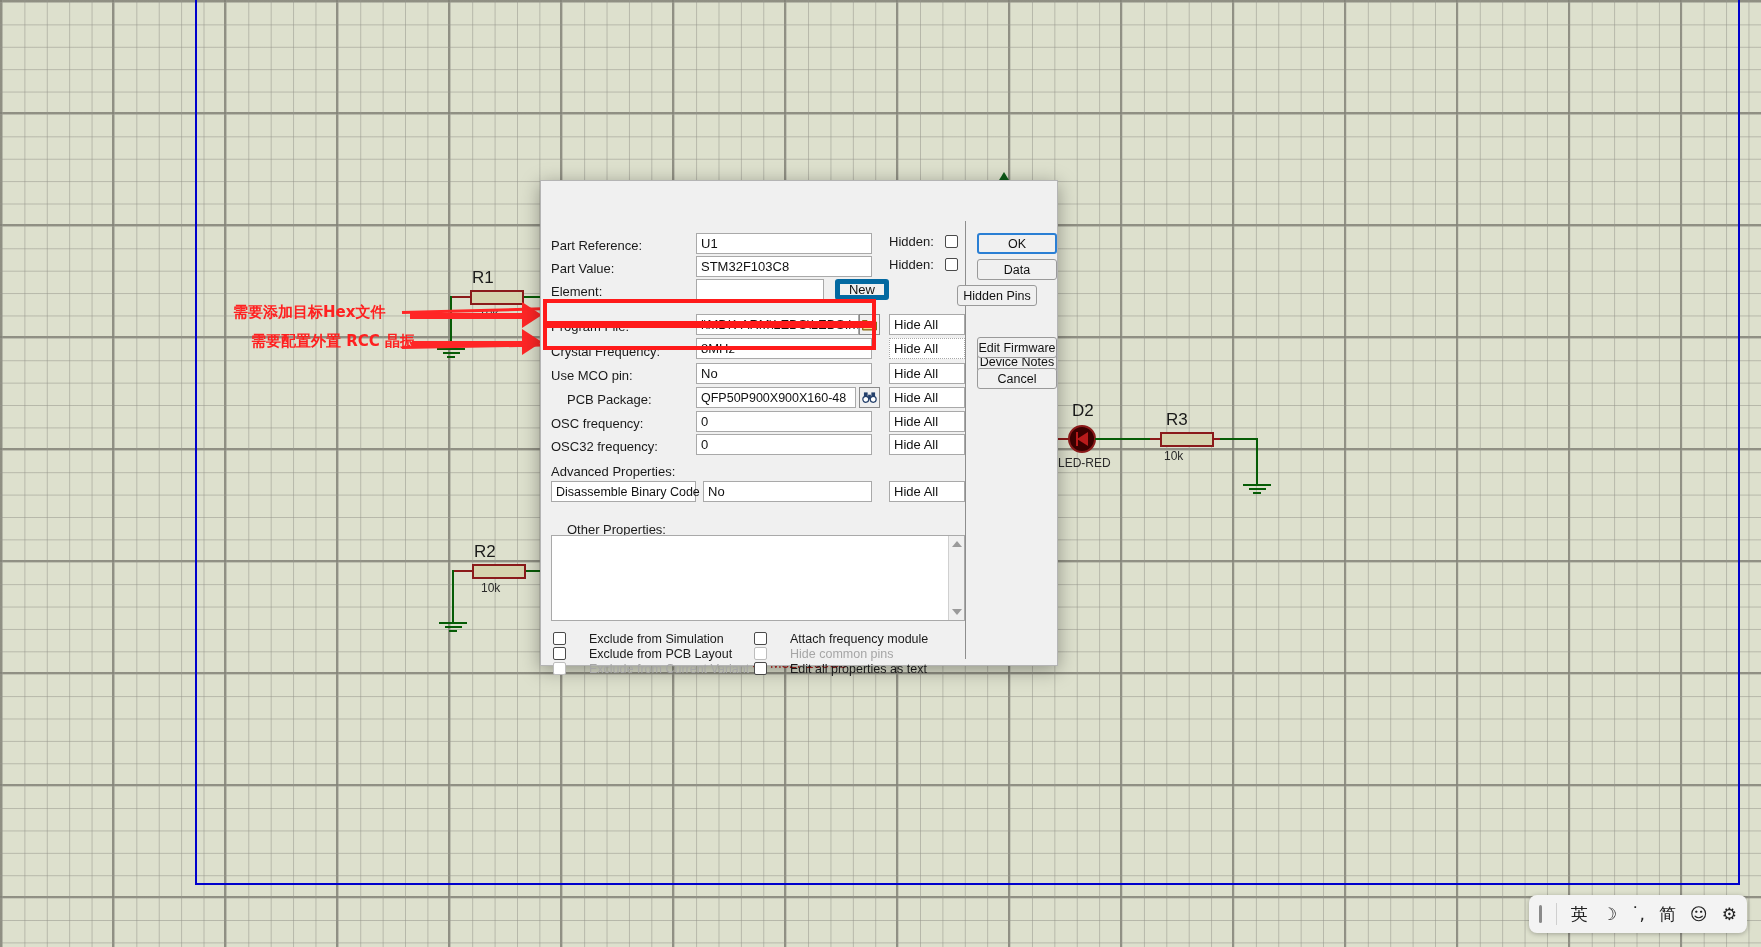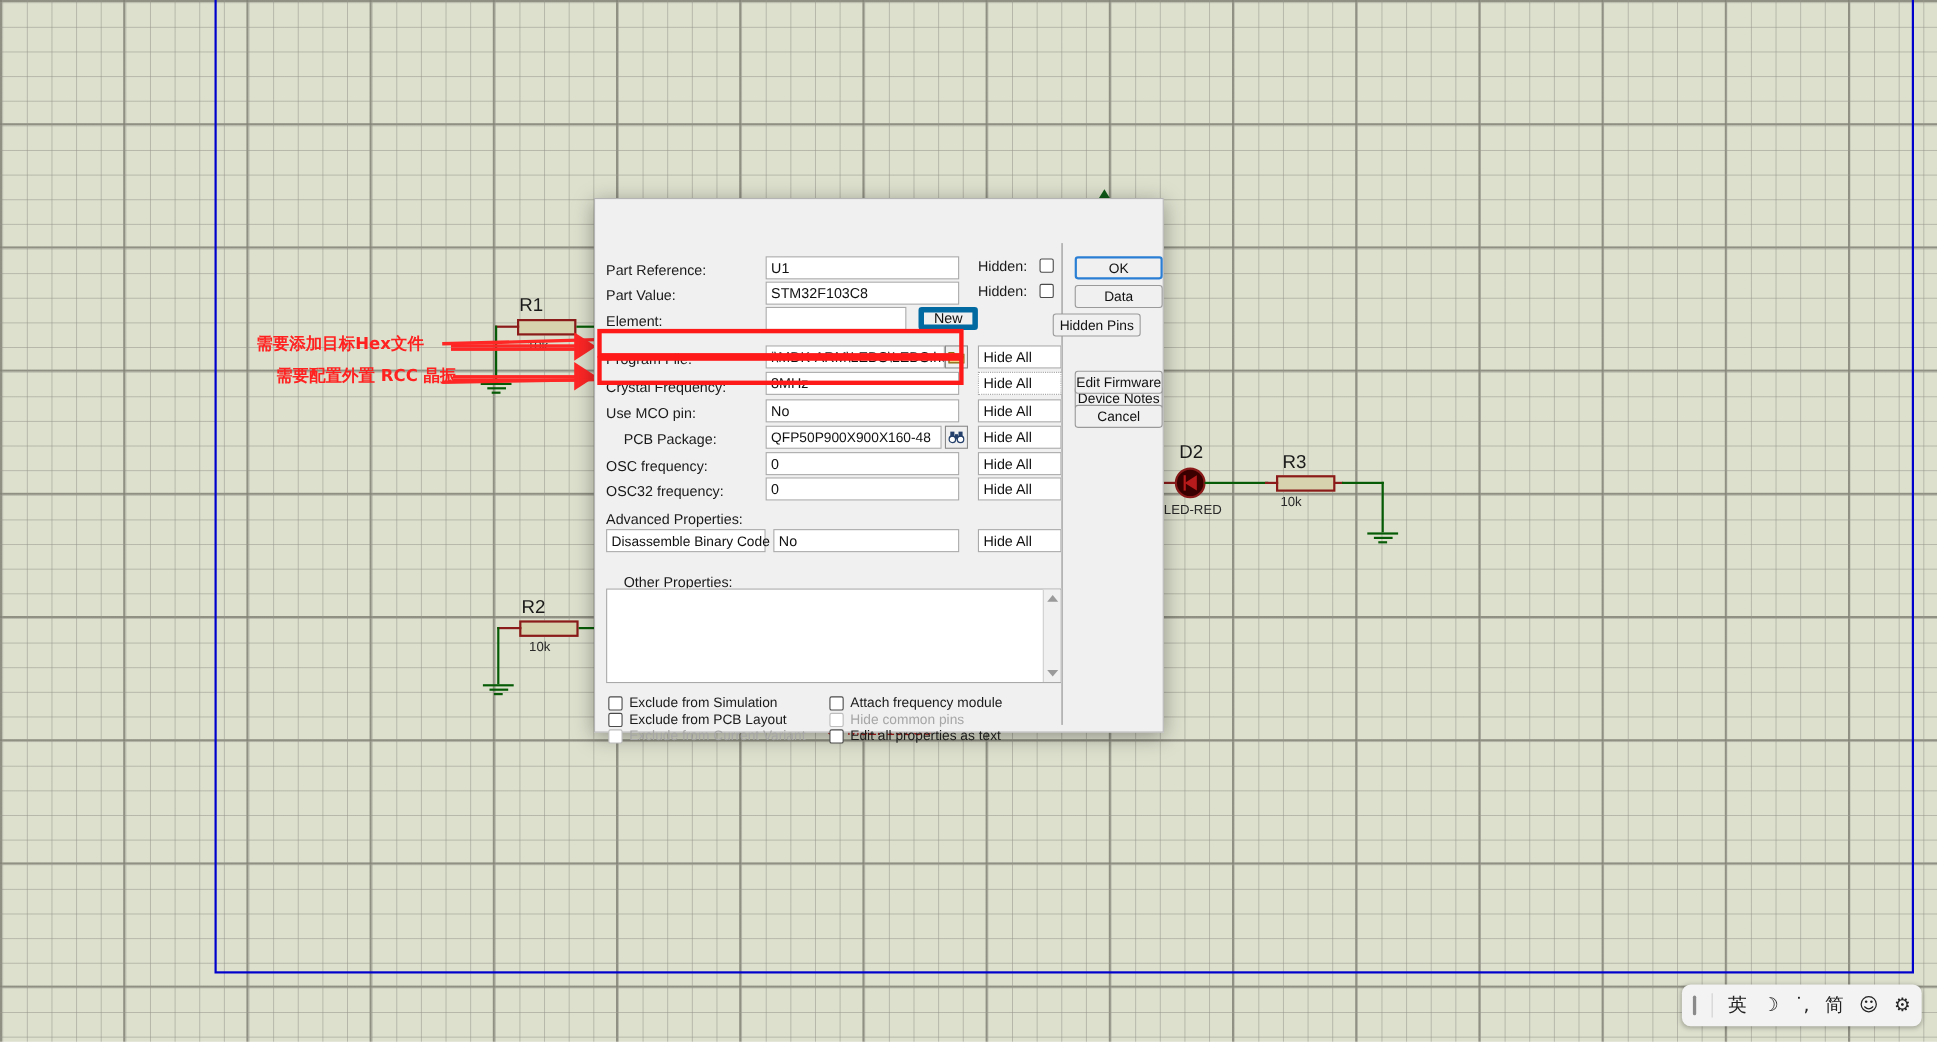--- a/index.html
+++ b/index.html
@@ -153,21 +153,21 @@
   }
 
   .hidden-label { position:absolute; font-size:13px; color:#1a1a1a; }
   .chk {
     position:absolute; width:13px; height:13px;
     background:#fff; border:1px solid #4a4a4a; border-radius:2px;
     box-sizing:border-box;
   }
   .chk.dim { border-color:#bdbdbd; }
 
-  .cbrow { position:absolute; display:flex; align-items:flex-end; gap:6px; }
+  .cbrow { position:absolute; display:flex; align-items:flex-start; gap:23px; }
   .cbrow span { font-size:12.5px; color:#1a1a1a; white-space:nowrap; }
   .cbrow.dim span { color:#a6a6a6; }
 
   #otherprops {
     position:absolute; background:#ffffff;
     border:1px solid #a9a9a9; box-sizing:border-box;
   }
   #op-scroll {
     position:absolute; right:0; top:0; bottom:0; width:15px;
     background:#f0f0f0; border-left:1px solid #d0d0d0;

